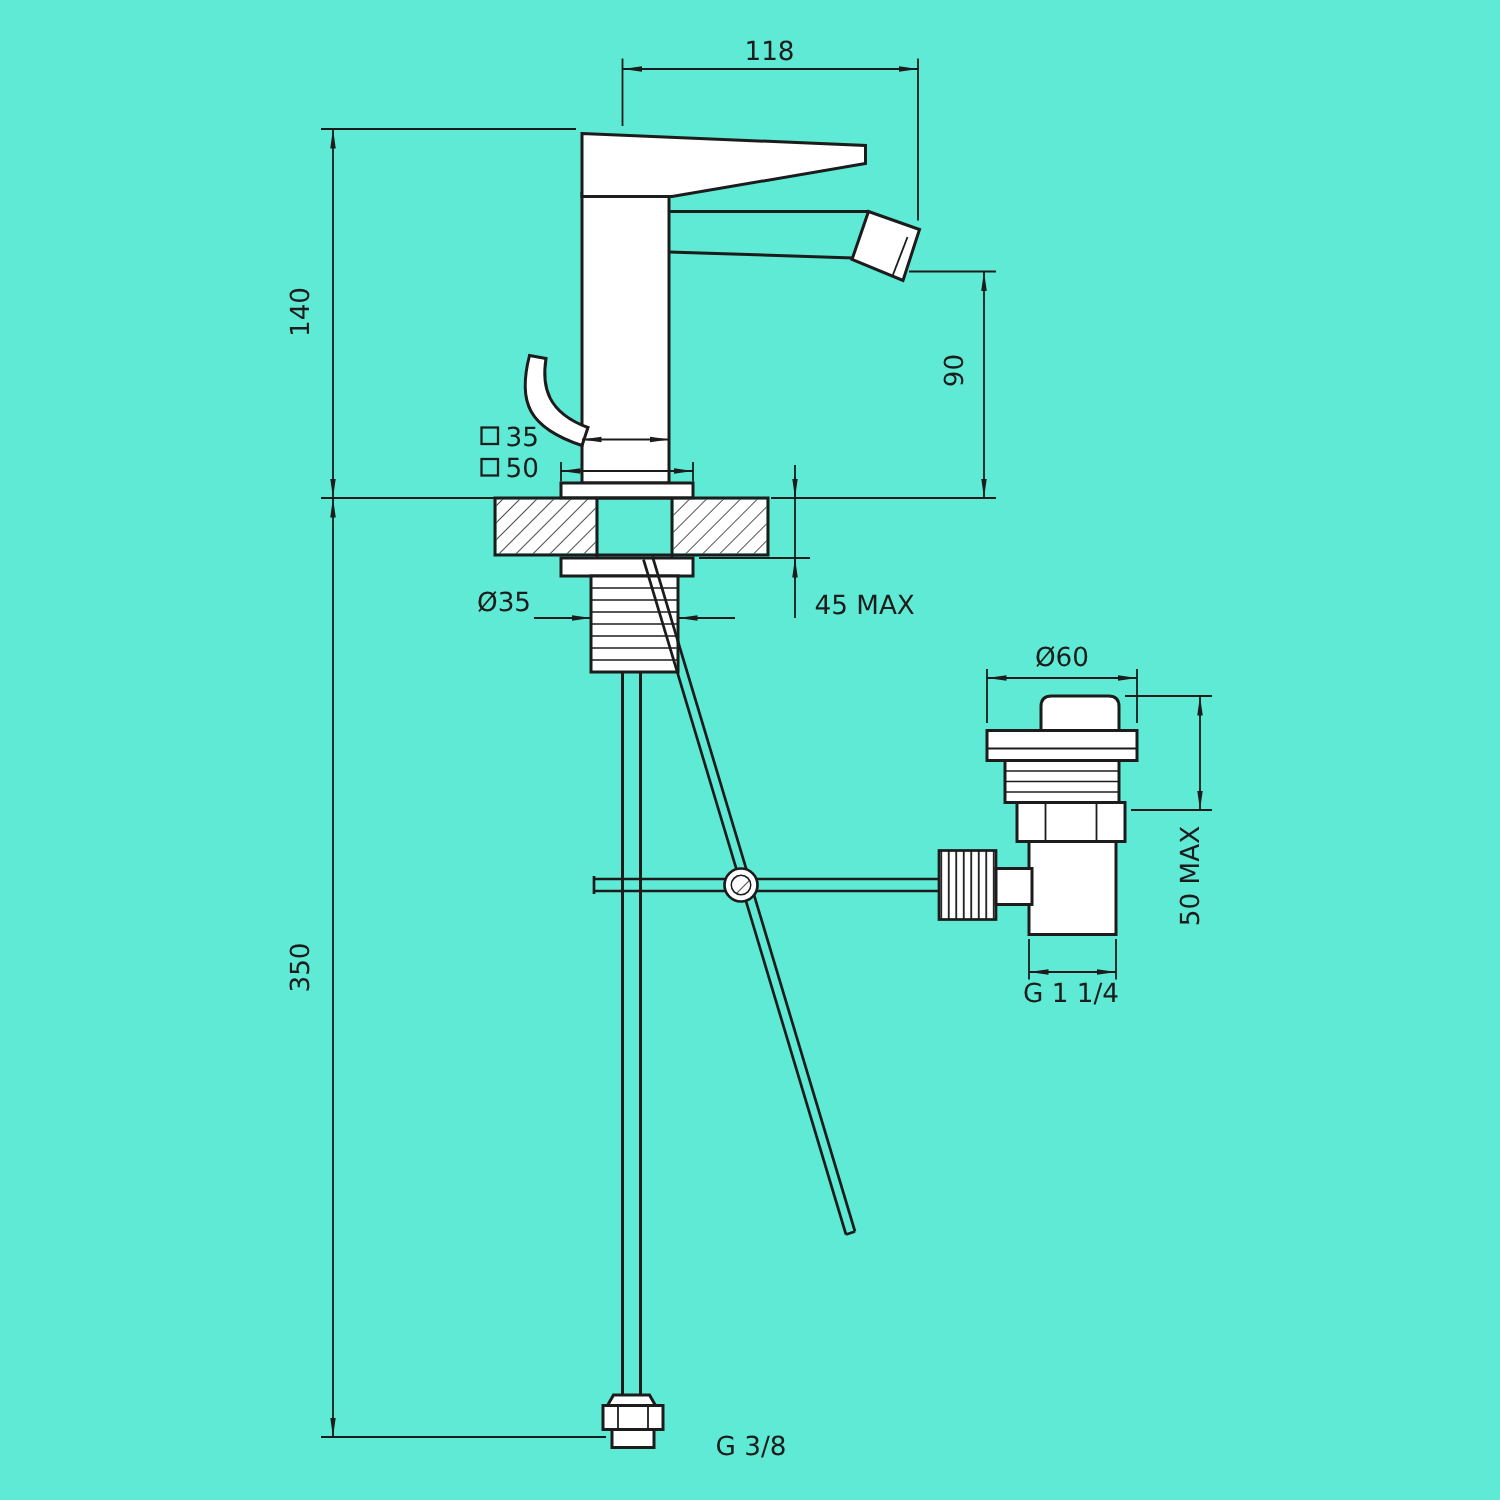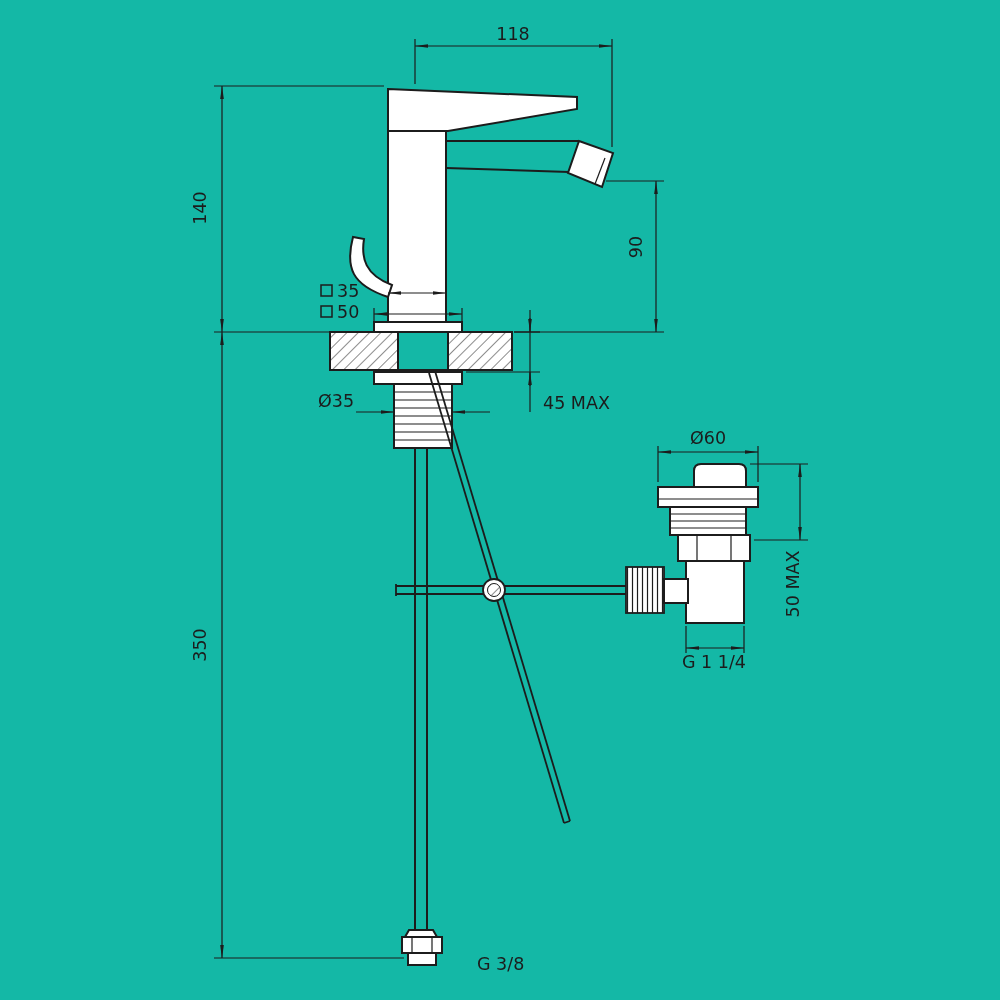--- a/index.html
+++ b/index.html
@@ -1,16 +1,16 @@
 <!DOCTYPE html>
 <html><head>
 <meta charset="utf-8">
 <style>
   html,body{margin:0;padding:0;background:#ffffff;}
-  .stage{position:relative;width:1000px;height:1000px;background:#14b8a6;overflow:hidden;
+  .stage{position:relative;width:1000px;height:1000px;background:#5eead4;overflow:hidden;
          font-family:"DejaVu Sans", sans-serif;text-align:center;}
   svg{position:absolute;left:0;top:0;}
   text{font-family:"DejaVu Sans", sans-serif;font-size:17.5px;fill:#1c1c1c;}
   .obj{stroke:#1c1c1c;stroke-width:2;fill:#ffffff;}
   .objline{stroke:#1c1c1c;stroke-width:2;fill:none;}
   .thin{stroke:#1c1c1c;stroke-width:1.2;fill:none;}
   .dim{stroke:#1c1c1c;stroke-width:1.2;fill:none;}
   .rod{stroke:#1c1c1c;stroke-width:1.8;fill:none;}
 </style>
 </head>

